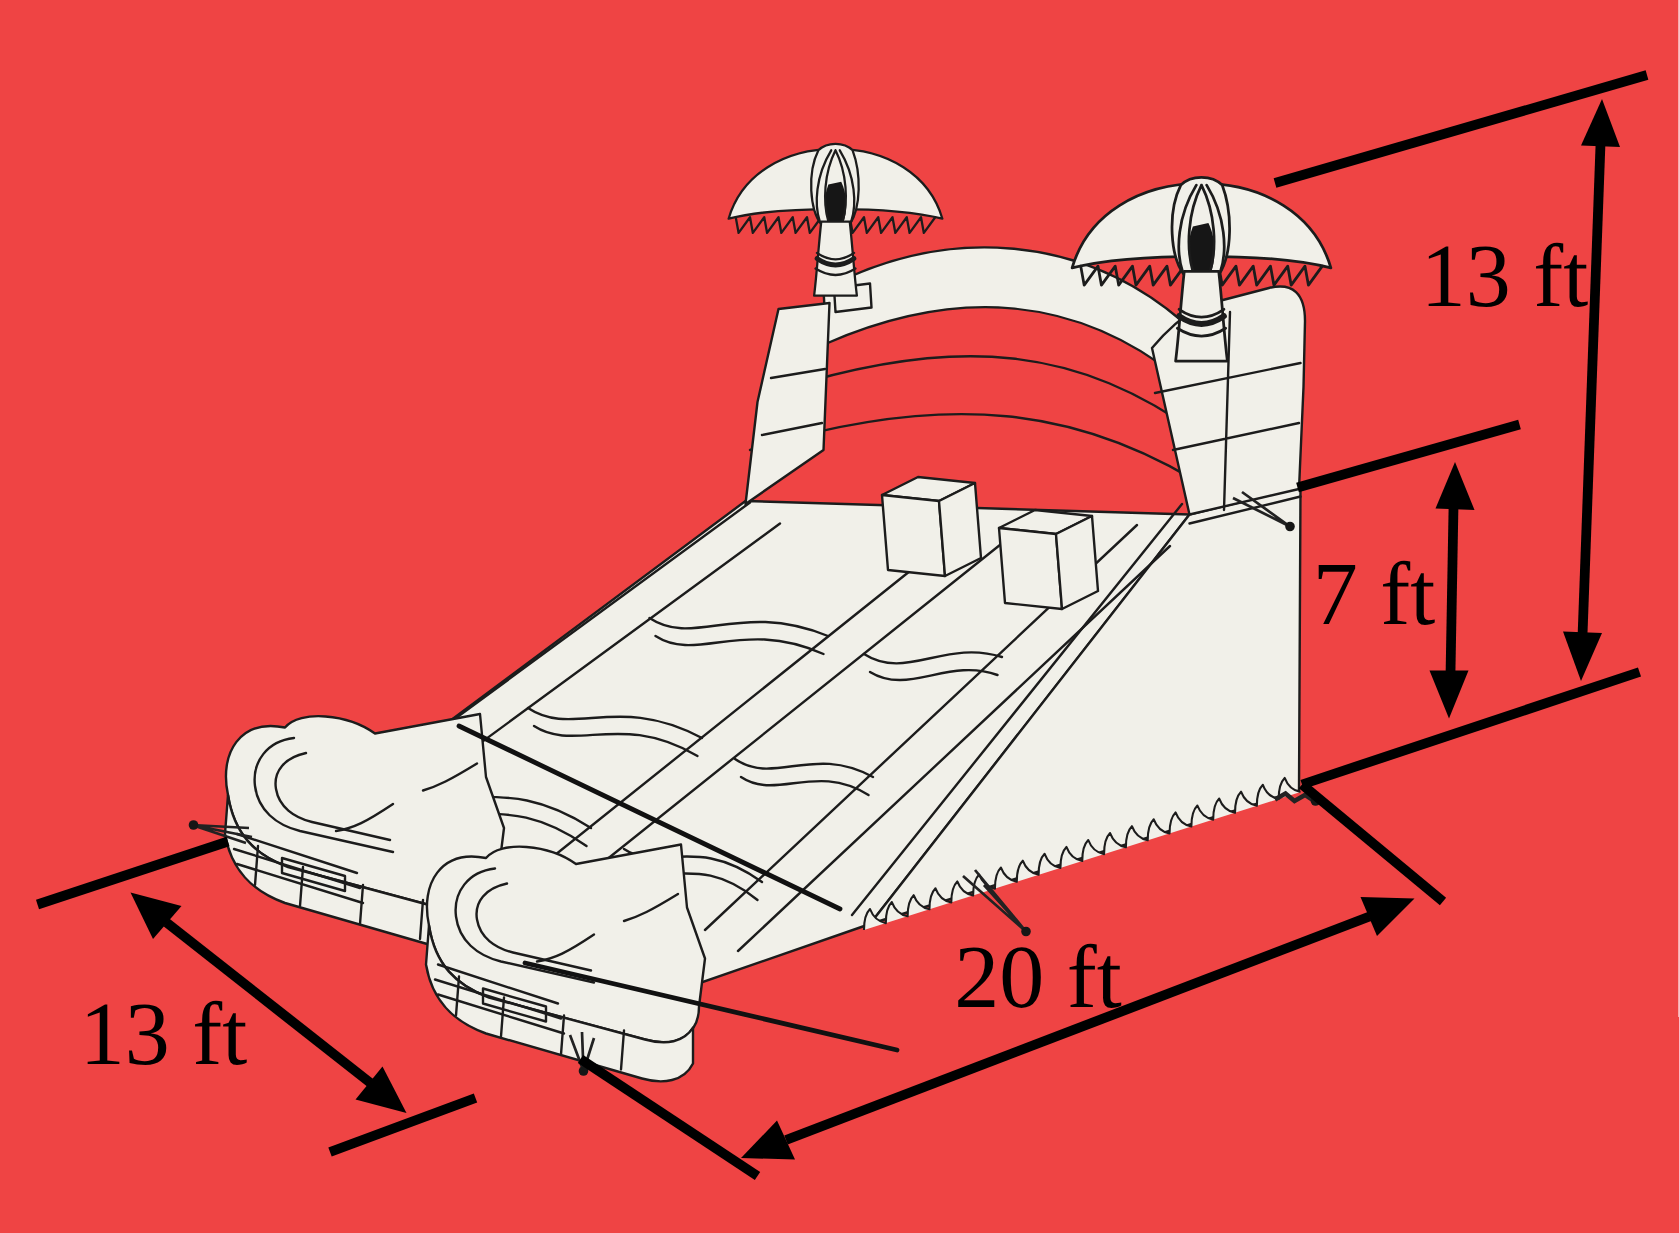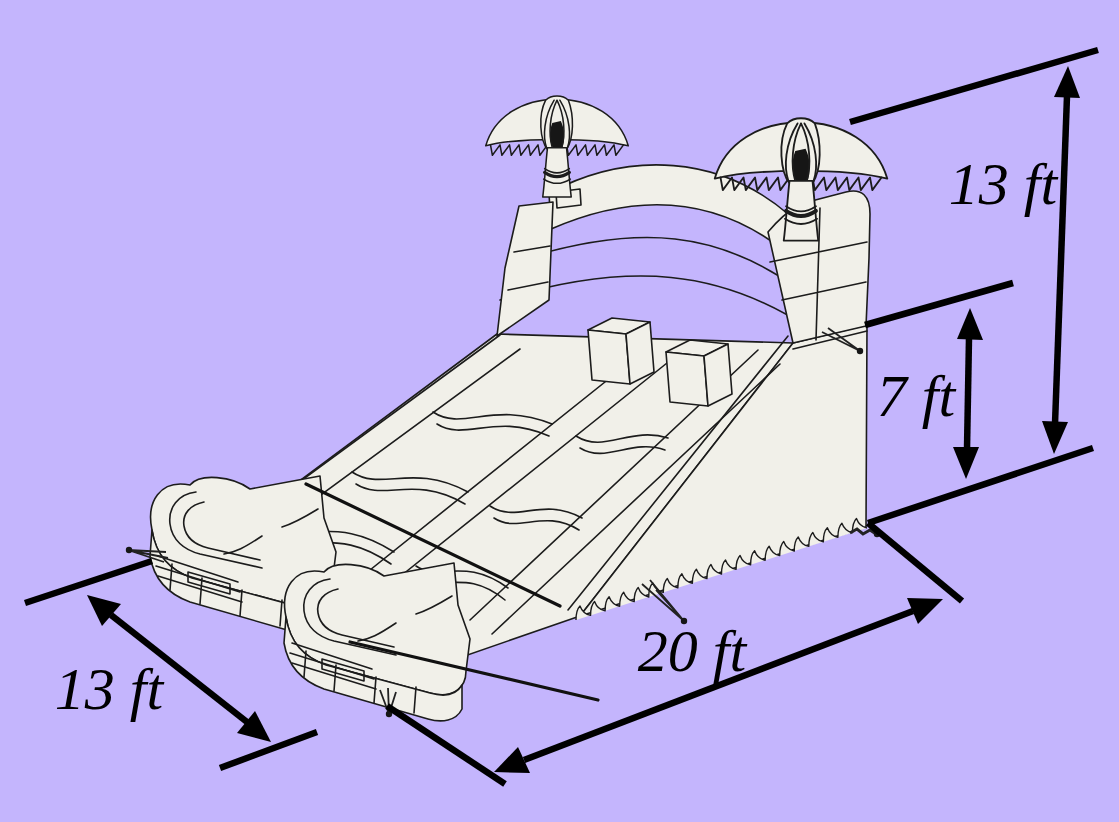--- a/index.html
+++ b/index.html
@@ -1,17 +1,17 @@
 <!DOCTYPE html>
 <html><head>
 <meta charset="utf-8">
 <style>
   html,body{margin:0;padding:0;background:#ffffff;}
-  .stage{position:relative;width:1119px;height:822px;background:#c4b5fd;overflow:hidden;
-         font-family:"Liberation Serif", serif;font-style:italic;}
+  .stage{position:relative;width:1119px;height:822px;background:#ef4444;overflow:hidden;
+         font-family:"Liberation Serif", serif;}
   svg{display:block}
   .dim-label{font-family:"Liberation Serif", serif;font-size:60px;fill:#000000;}
   .art{stroke:#1c1c1c;stroke-width:1.6;fill:none;stroke-linejoin:round;stroke-linecap:round;}
   .artfill{stroke:#1c1c1c;stroke-width:1.6;fill:#f1f0e9;stroke-linejoin:round;}
   .heavy{stroke:#111111;stroke-width:3.2;fill:none;stroke-linecap:round;}
   .dimline{stroke:#000000;stroke-width:6.5;fill:none;stroke-linecap:butt;}
   .dimhead{fill:#000000;stroke:none;}
   .stake{stroke:#222222;stroke-width:1.8;fill:none;}
   .blob{fill:#161616;stroke:none;}
 </style>

